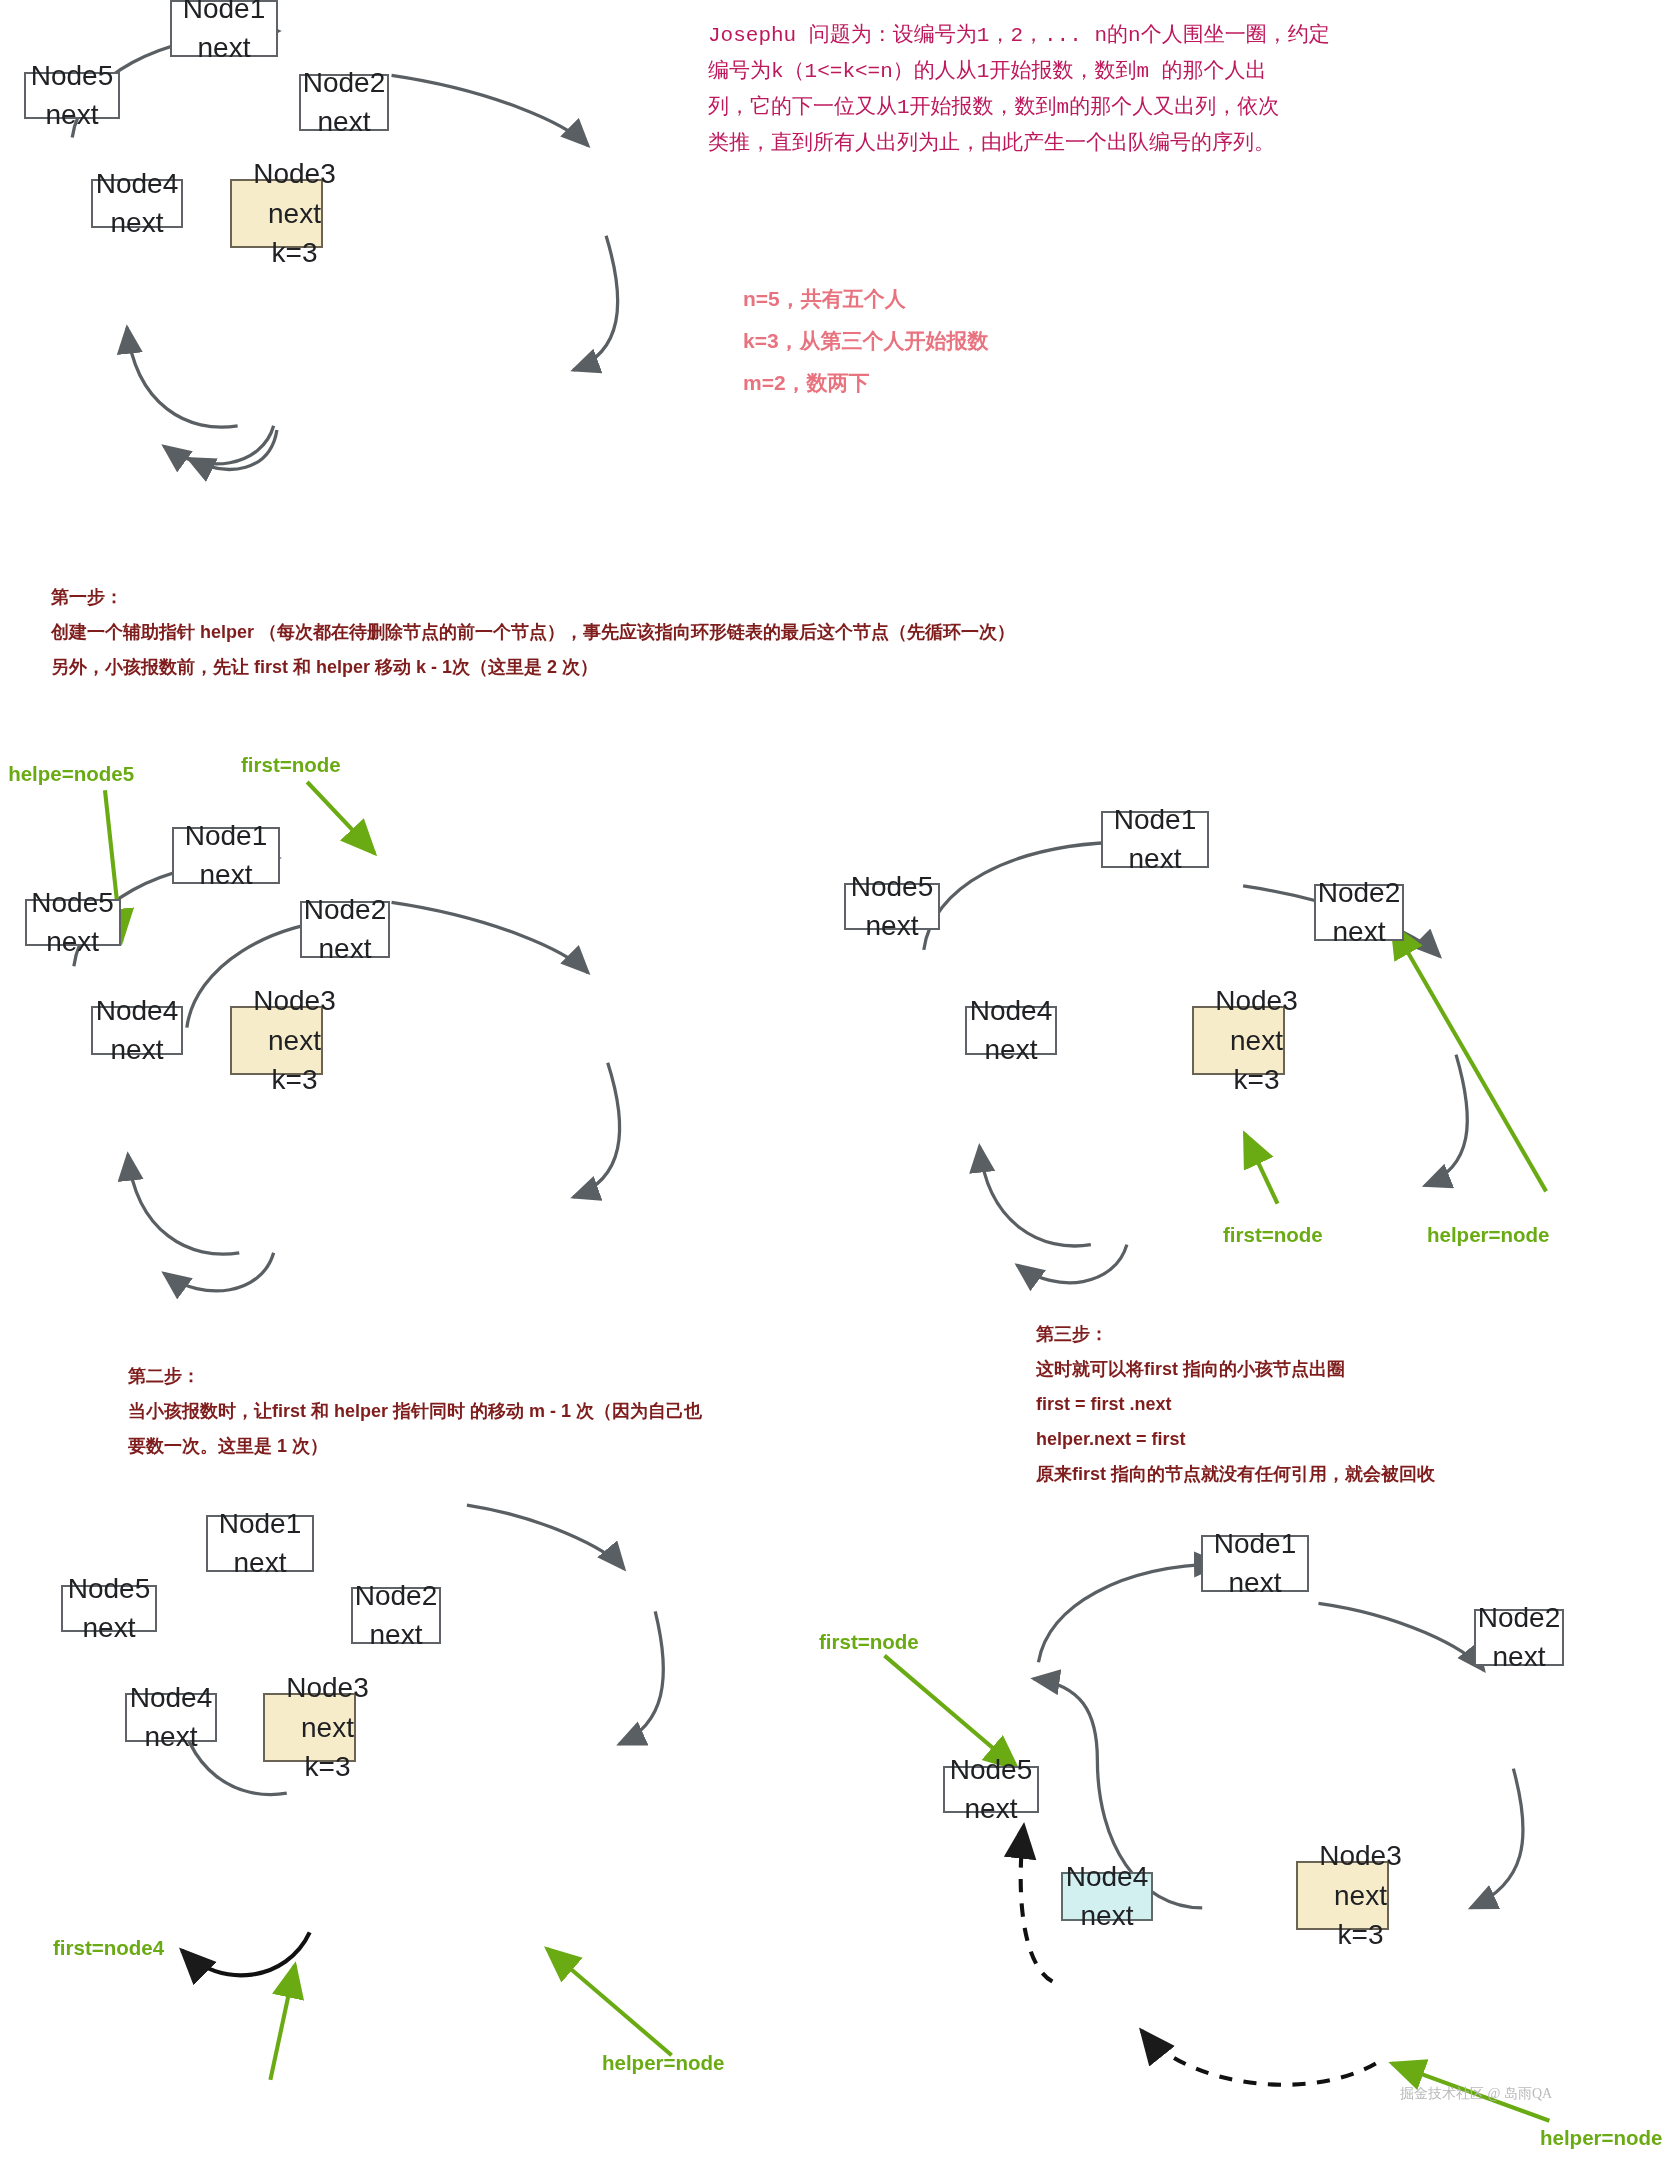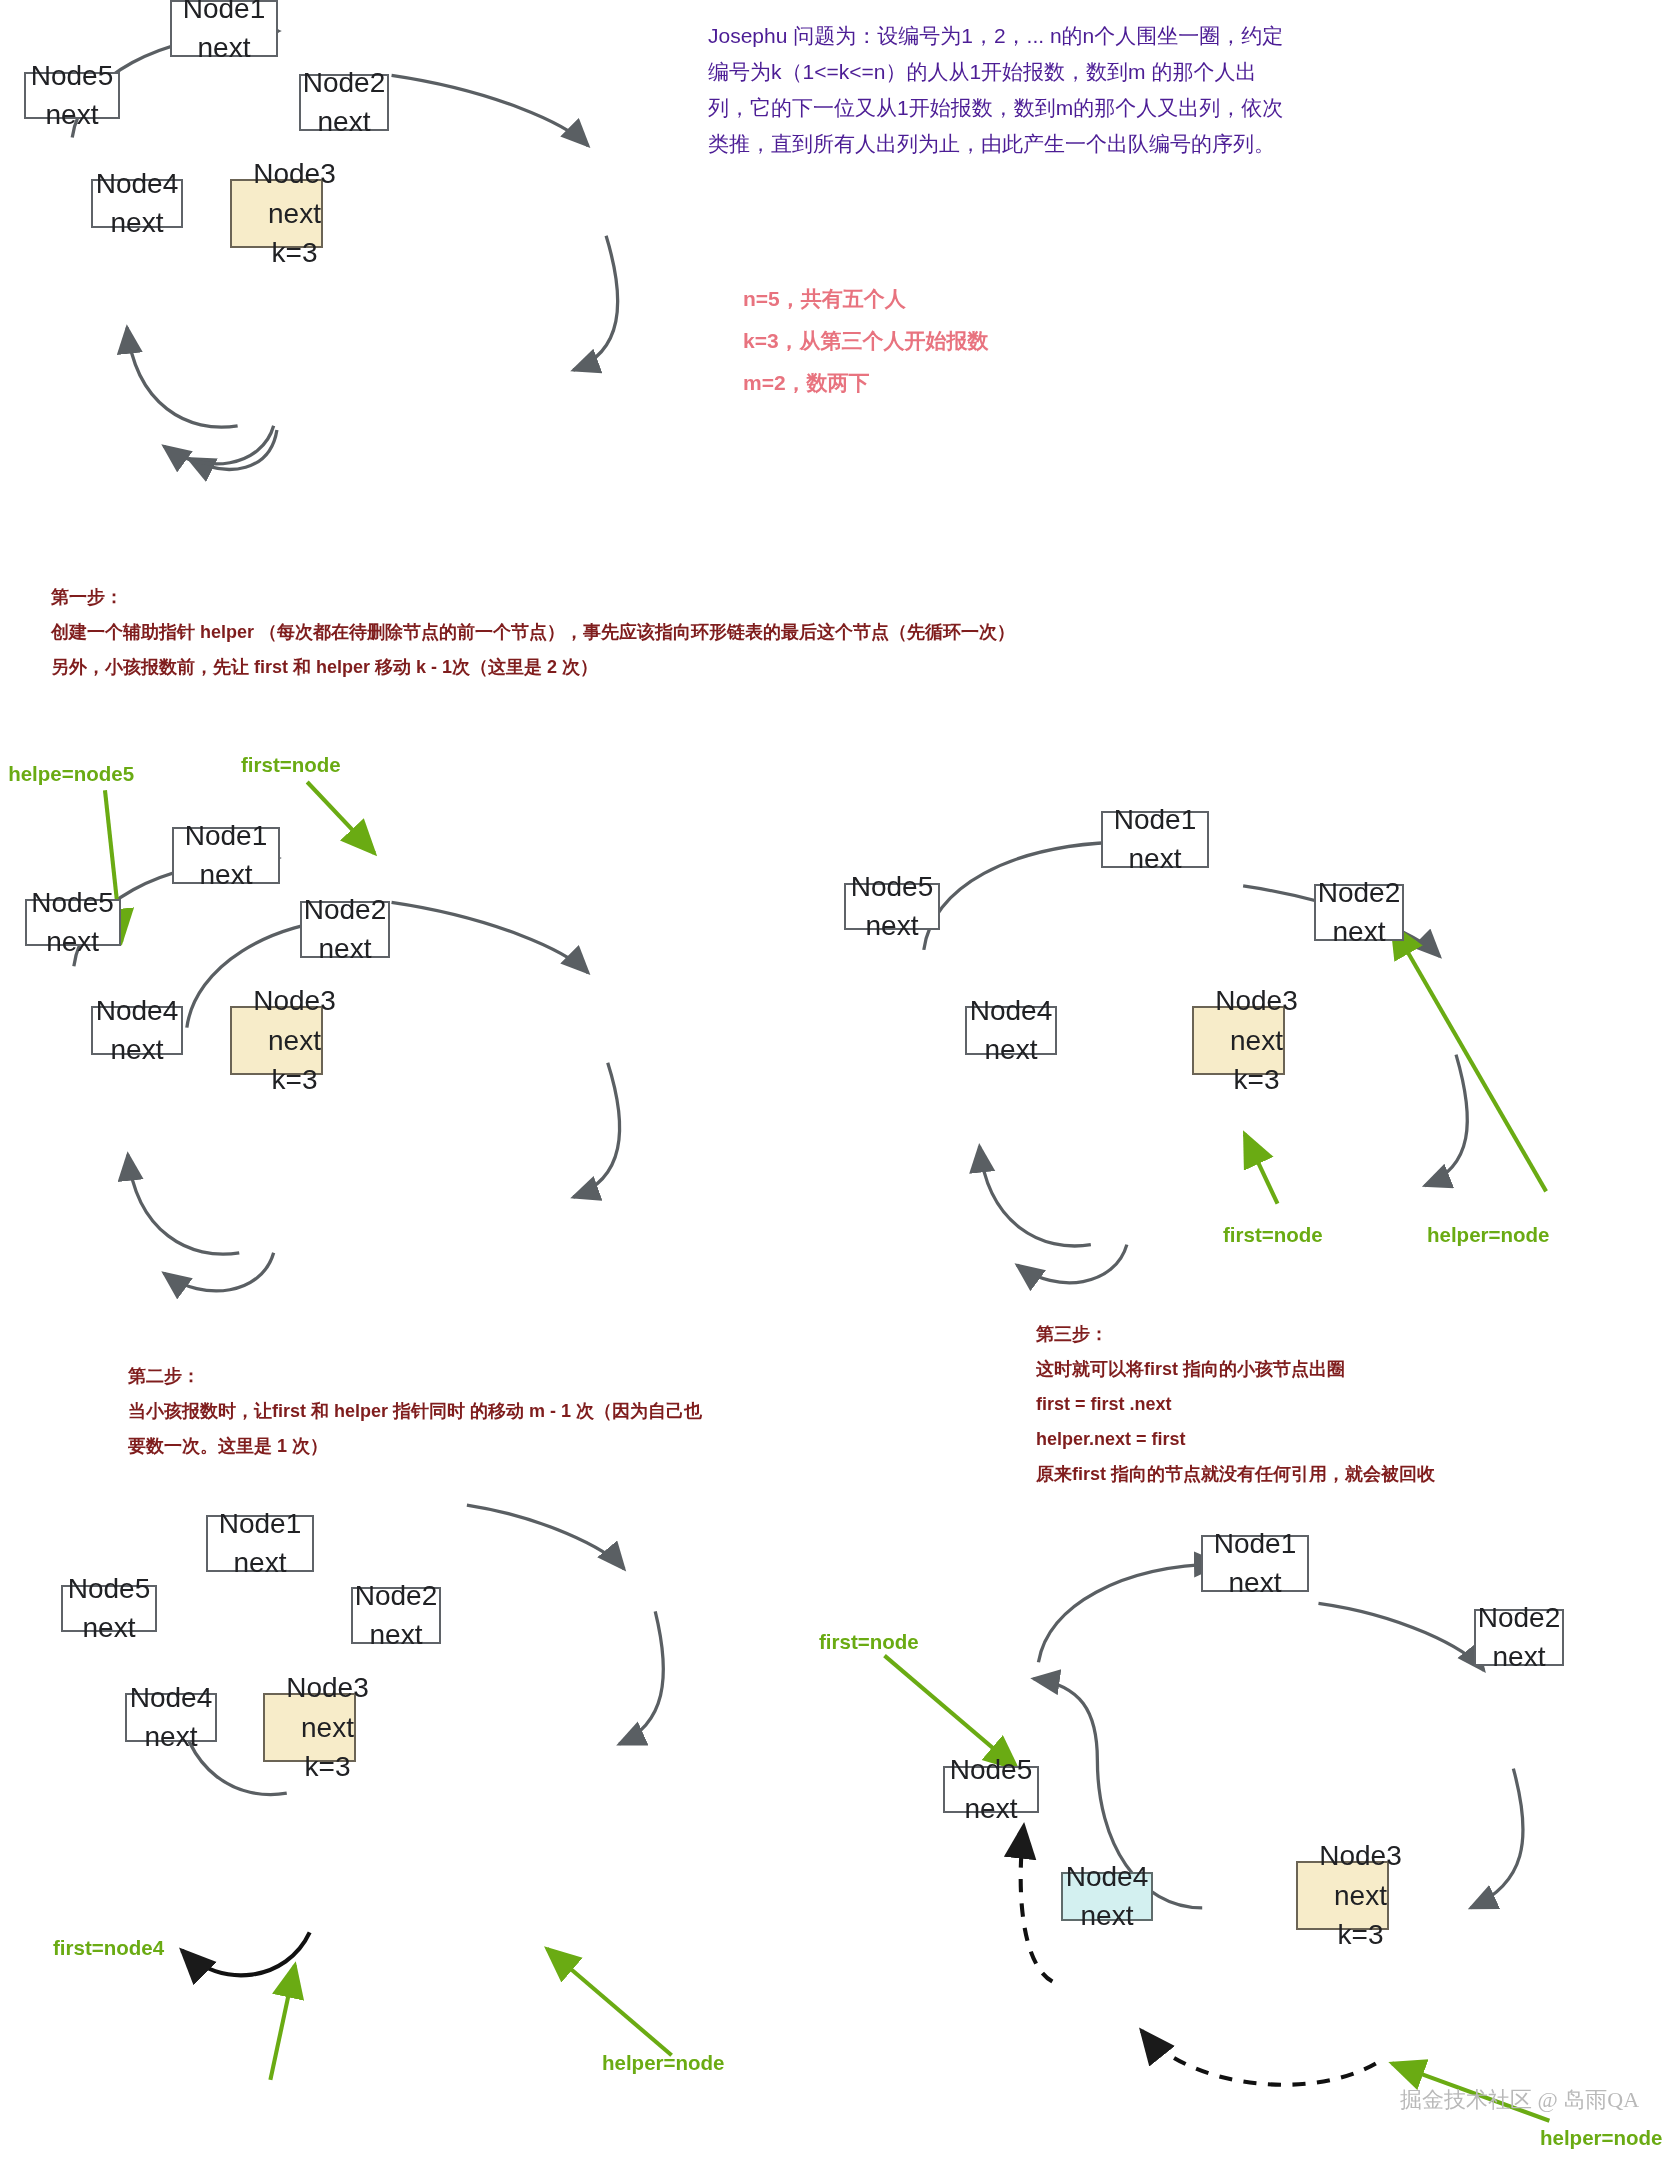--- a/index.html
+++ b/index.html
@@ -16,26 +16,26 @@
     position:absolute;box-sizing:border-box;
     border:2.5px solid #5f6368;background:#ffffff;
     display:flex;flex-direction:column;align-items:center;justify-content:center;
     font-size:28px;color:#202124;line-height:1.0;
   }
   .node .ln{margin:5.7px 0;white-space:nowrap;}
   .node.beige{background:#f7ecc9;border-color:#6b6455;padding-left:36px;}
   .node.cyan{background:#d3f0f0;border-color:#5f6b6b;}
 
   
-  .para{position:absolute;font-size:21px;line-height:1.72;color:#4c1d95;white-space:pre-line;}
+  .para{position:absolute;font-size:21px;line-height:1.72;color:#be185d;white-space:pre-line;font-family:Liberation Mono, monospace;}
   .redblk{position:absolute;font-size:21px;line-height:2.0;color:#e8737f;font-weight:bold;white-space:pre-line;margin-left:16px;}
   .blueblk{position:absolute;font-size:18px;line-height:1.95;color:#7f1d1d;font-weight:bold;white-space:pre-line;}
   .glabel{position:absolute;font-size:20.5px;color:#6aab13;font-weight:bold;white-space:nowrap;}
   .gblk{position:absolute;font-size:20.5px;line-height:1.6;color:#6aab13;font-weight:bold;white-space:pre-line;}
-  .wmark{position:absolute;font-size:22px;color:#b9b9b9;white-space:nowrap;
+  .wmark{position:absolute;font-size:14px;color:#b9b9b9;white-space:nowrap;
          font-family:"Liberation Serif","DejaVu Serif",serif;}
 </style>
 </head>
 <body>
 
 <svg class="layer" viewBox="0 0 2044 2666">
   <defs>
     <marker id="ah" markerWidth="10" markerHeight="10" refX="8" refY="4" orient="auto">
       <path d="M0,0 L9,4 L0,8 z" fill="#5a5f63"></path>
     </marker>

